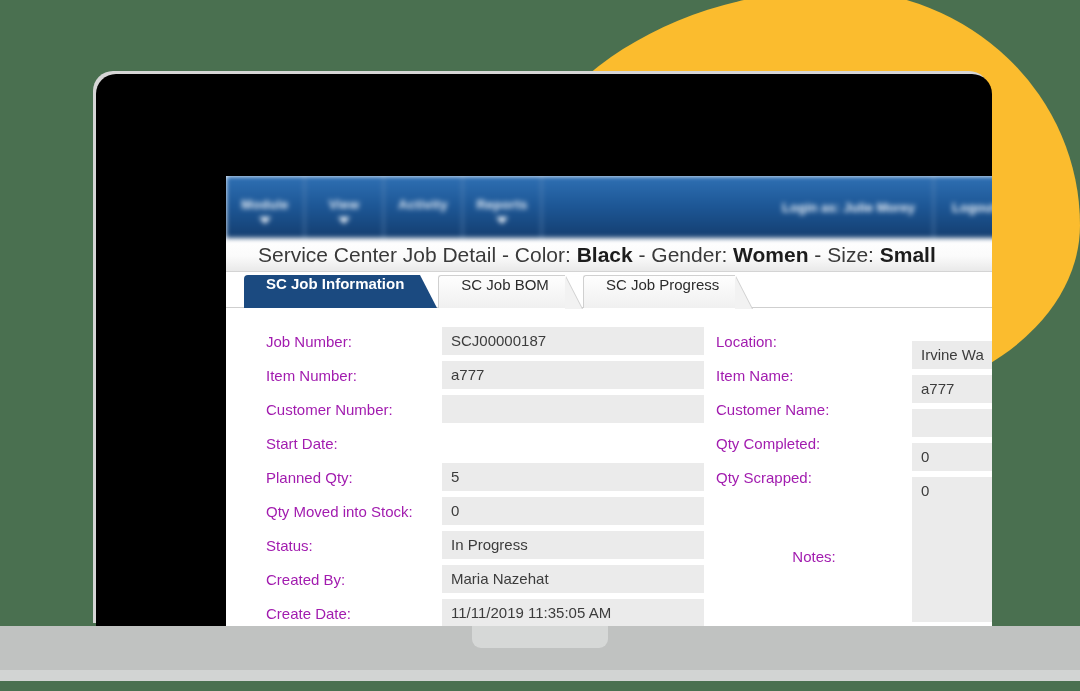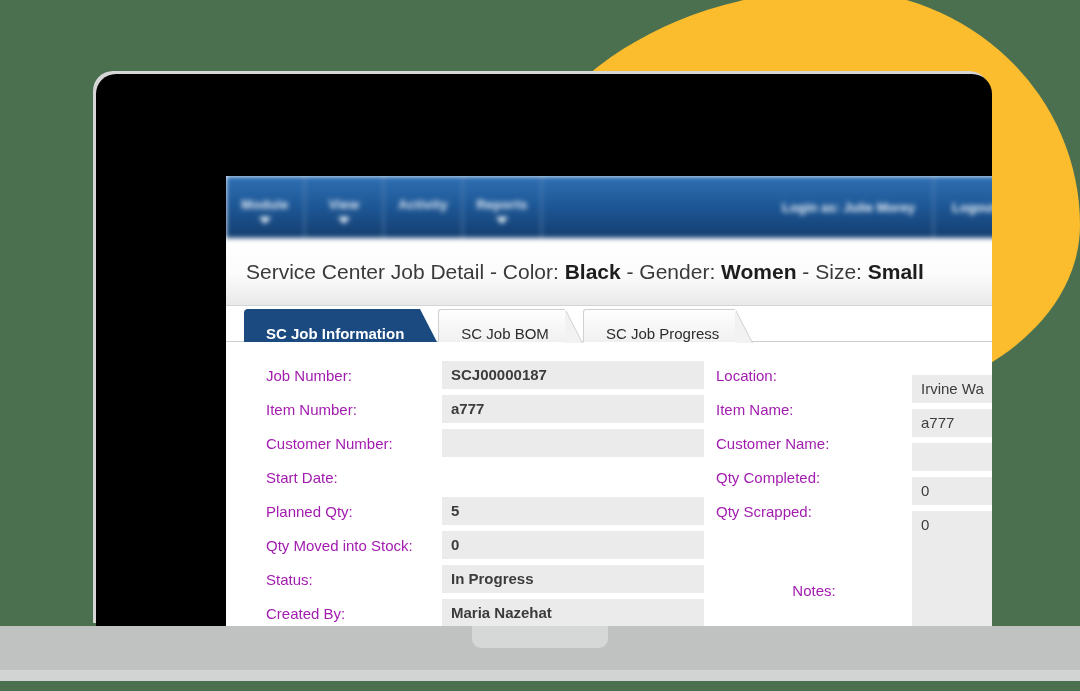--- a/index.html
+++ b/index.html
@@ -141,26 +141,26 @@
     padding-left: 18px;
   }
   #logout-label {
     color: #e8eff7;
     font-size: 13px;
     font-weight: bold;
   }
 
   
   #page-heading {
-    height: 68px;
+    height: 34px;
     background: linear-gradient(to bottom, #ffffff 0%, #fbfbfb 55%, #e9e9e9 100%);
     border-bottom: 1px solid #d4d4d4;
     display: flex;
     align-items: center;
-    padding-left: 20px;
+    padding-left: 32px;
     box-sizing: border-box;
   }
   #page-title {
     font-size: 21px;
     color: #3a3a3a;
     white-space: nowrap;
   }
   #page-title .strong { font-weight: bold; color: #1d1d1d; }
   #page-title .sep { color: #3a3a3a; }
 
@@ -176,21 +176,21 @@
   #tab-strip::after {
     content: "";
     position: absolute;
     left: 0; right: 0; bottom: 0;
     height: 1px;
     background: #cfcfcf;
   }
   .tab {
     height: 33px;
     display: flex;
-    align-items: flex-end;
+    align-items: flex-start;
     padding: 0 16px 0 22px;
     font-size: 15px;
     position: relative;
     margin-right: 18px;
     box-sizing: border-box;
   }
   .tab .tab-slant {
     position: absolute;
     right: -17px;
     top: 0;
@@ -255,21 +255,21 @@
     background: #ebebeb;
     height: 28px;
     line-height: 28px;
     font-size: 15px;
     color: #3c3c3c;
     padding-left: 9px;
     box-sizing: border-box;
     overflow: hidden;
     white-space: nowrap;
   }
-  #col-left .field-input { width: 266px; font-weight: bold; }
+  #col-left .field-input { width: 266px; }
   #col-right .field-input { width: 130px; margin-top: 28px; }
 
   .notes-row {
     display: flex;
     align-items: flex-start;
     height: 130px;
     margin-top: 4px;
     text-align: center;
   }
   .notes-row .field-label { padding-top: 50px; }

